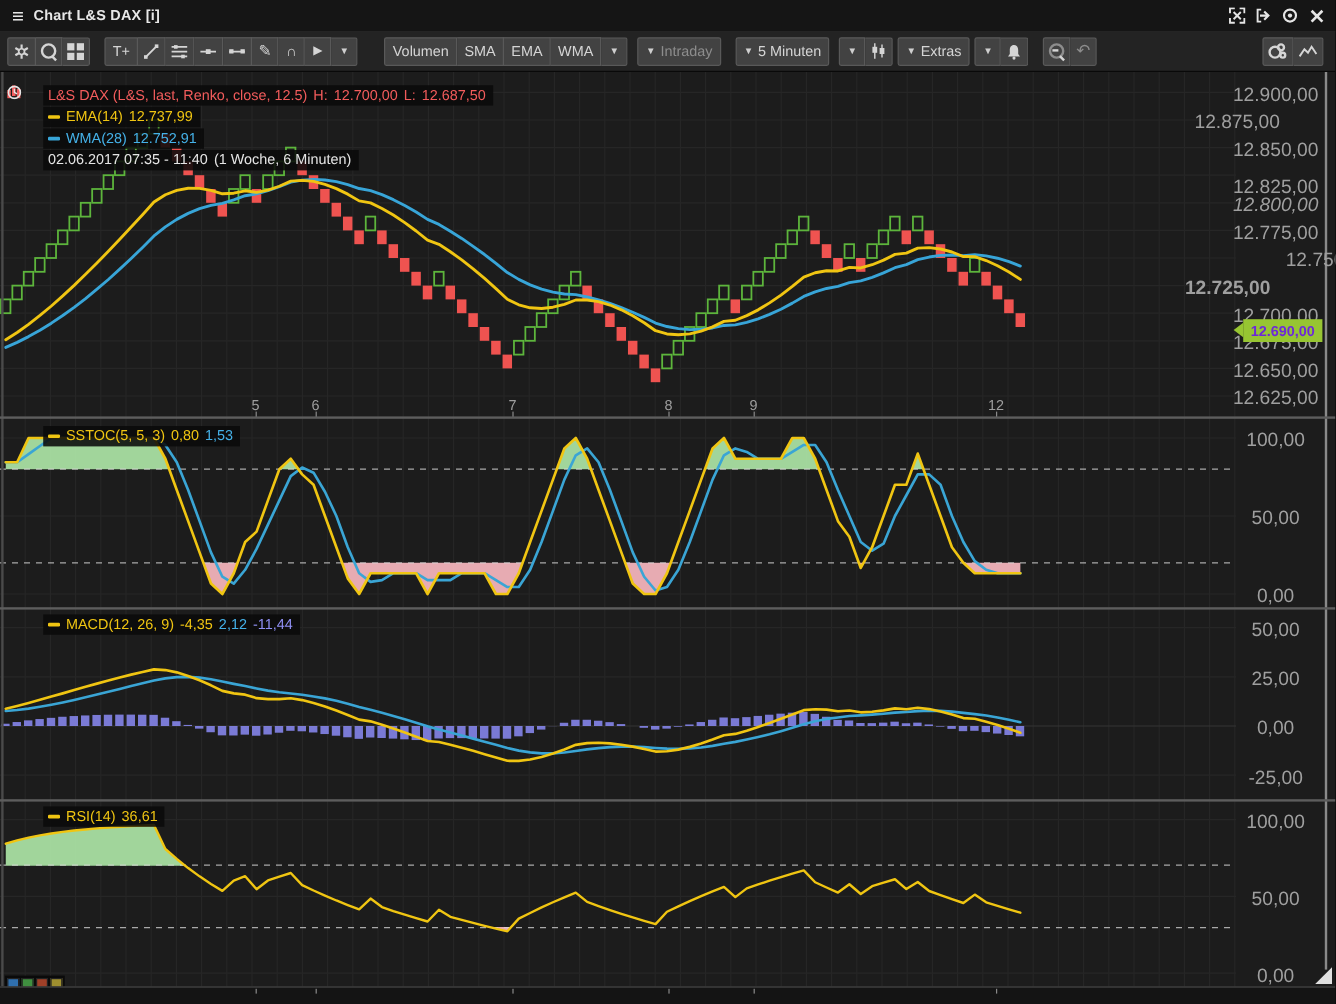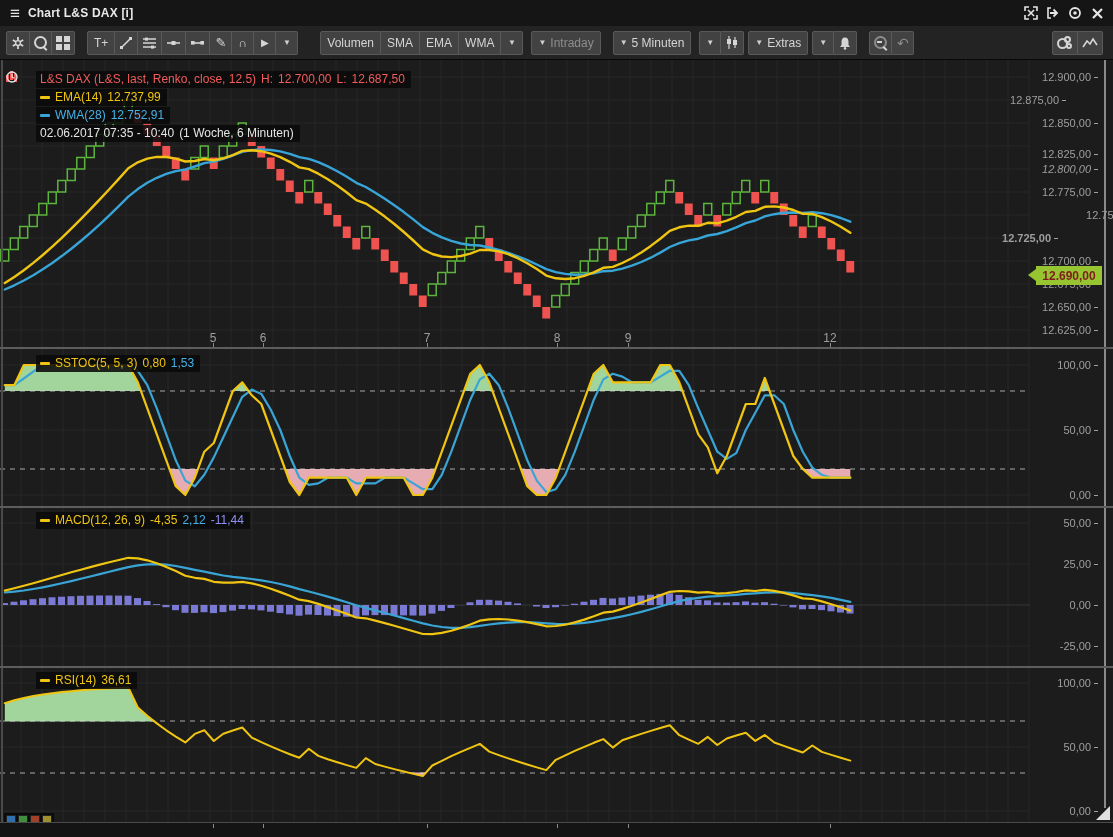--- a/index.html
+++ b/index.html
@@ -27,26 +27,26 @@
   .tbtn.icononly{padding:0 4px;}
   .tbtn.dim{color:#8d8d8d;}
   .sp4{width:4px}.sp8{width:8px}.sp12{width:12px}.sp22{width:22px}
   .flexsp{flex:1}
   
   .chart{position:absolute;left:0;top:60px;width:1113px;height:762px;background:#1c1c1c;}
   .chart svg{position:absolute;left:0;top:0;}
   .leftedge{position:absolute;left:1px;top:0;width:2px;height:762px;background:#4a4a4a;}
   .rightedge{position:absolute;left:1104px;top:0;width:2px;height:748px;background:#8a8a8a;}
   .sep{position:absolute;left:0;width:1113px;height:2px;background:#5d5d5d;}
-  .axis-label{position:absolute;width:70px;text-align:right;font-size:11px;color:#9f9f9f;
-              display:flex;align-items:center;justify-content:flex-end;height:12px;}
+  .axis-label{position:absolute;width:70px;text-align:right;font-size:16px;color:#9f9f9f;
+              display:flex;align-items:center;justify-content:space-between;height:12px;flex-direction:column;}
   .axis-label .tick{display:inline-block;width:4px;height:1px;background:#9f9f9f;margin-left:3px;}
   .day-label{position:absolute;font-size:12px;color:#9f9f9f;transform:translateX(-50%);}
   .day-tick{position:absolute;width:1px;height:5px;background:#8a8a8a;}
-  .badge{position:absolute;left:1036px;width:66px;height:19px;background:#97c532;color:#7f1d1d;
+  .badge{position:absolute;left:1036px;width:66px;height:19px;background:#97c532;color:#6d28d9;
          font-size:12px;font-weight:bold;display:flex;align-items:center;justify-content:center;}
   .badge:before{content:"";position:absolute;left:-8px;top:3px;border-right:8px solid #97c532;
                 border-top:6px solid transparent;border-bottom:6px solid transparent;}
   .legend{position:absolute;left:6px;display:flex;flex-direction:column;align-items:flex-start;gap:1px;padding-left:30px;}
   .lrow{background:rgba(10,10,10,.88);padding:1px 6px 2px 4px;font-size:12px;display:flex;
         align-items:center;gap:5px;white-space:nowrap;cursor:pointer;}
   .dash-ic{display:inline-block;width:10px;height:3px;border-radius:1px;}
   .red{color:#f25c5c}.yellow{color:#f0c512}.blue{color:#45b1e8}.white{color:#e5e5e5}.purple{color:#9090f5}
   .swatches{position:absolute;left:4px;top:753px;background:#0a0a0a;padding:2px;display:flex;gap:2px;}
   .swatch{width:8px;height:8px;border:1px solid #222;cursor:pointer;}
@@ -659,21 +659,21 @@
       <div class="lrow blue">
         <span class="dash-ic" style="background:#38a5d8"></span>
         <span>WMA(28)</span>
           <span>12.752,91</span>
       </div>
       <div class="lrow white">
         <svg width="12" height="12" viewBox="0 0 12 12">
           <circle cx="6" cy="6" r="5" fill="none" stroke="#e5e5e5" stroke-width="1.3"></circle>
           <path d="M6 3 L6 6 L8.2 7.2" fill="none" stroke="#e5e5e5" stroke-width="1.2"></path>
         </svg>
-        <span>02.06.2017 07:35 - 10:40</span>
+        <span>02.06.2017 07:35 - 11:40</span>
         <span>(1 Woche, 6 Minuten)</span>
       </div>
     </div>
 
     <div class="legend" style="top:295px">
       <div class="lrow">
         <span class="dash-ic" style="background:#f0c512"></span>
         <span class="yellow">SSTOC(5, 5, 3)</span>
         <span class="yellow">0,80</span>
         <span class="blue">1,53</span>

